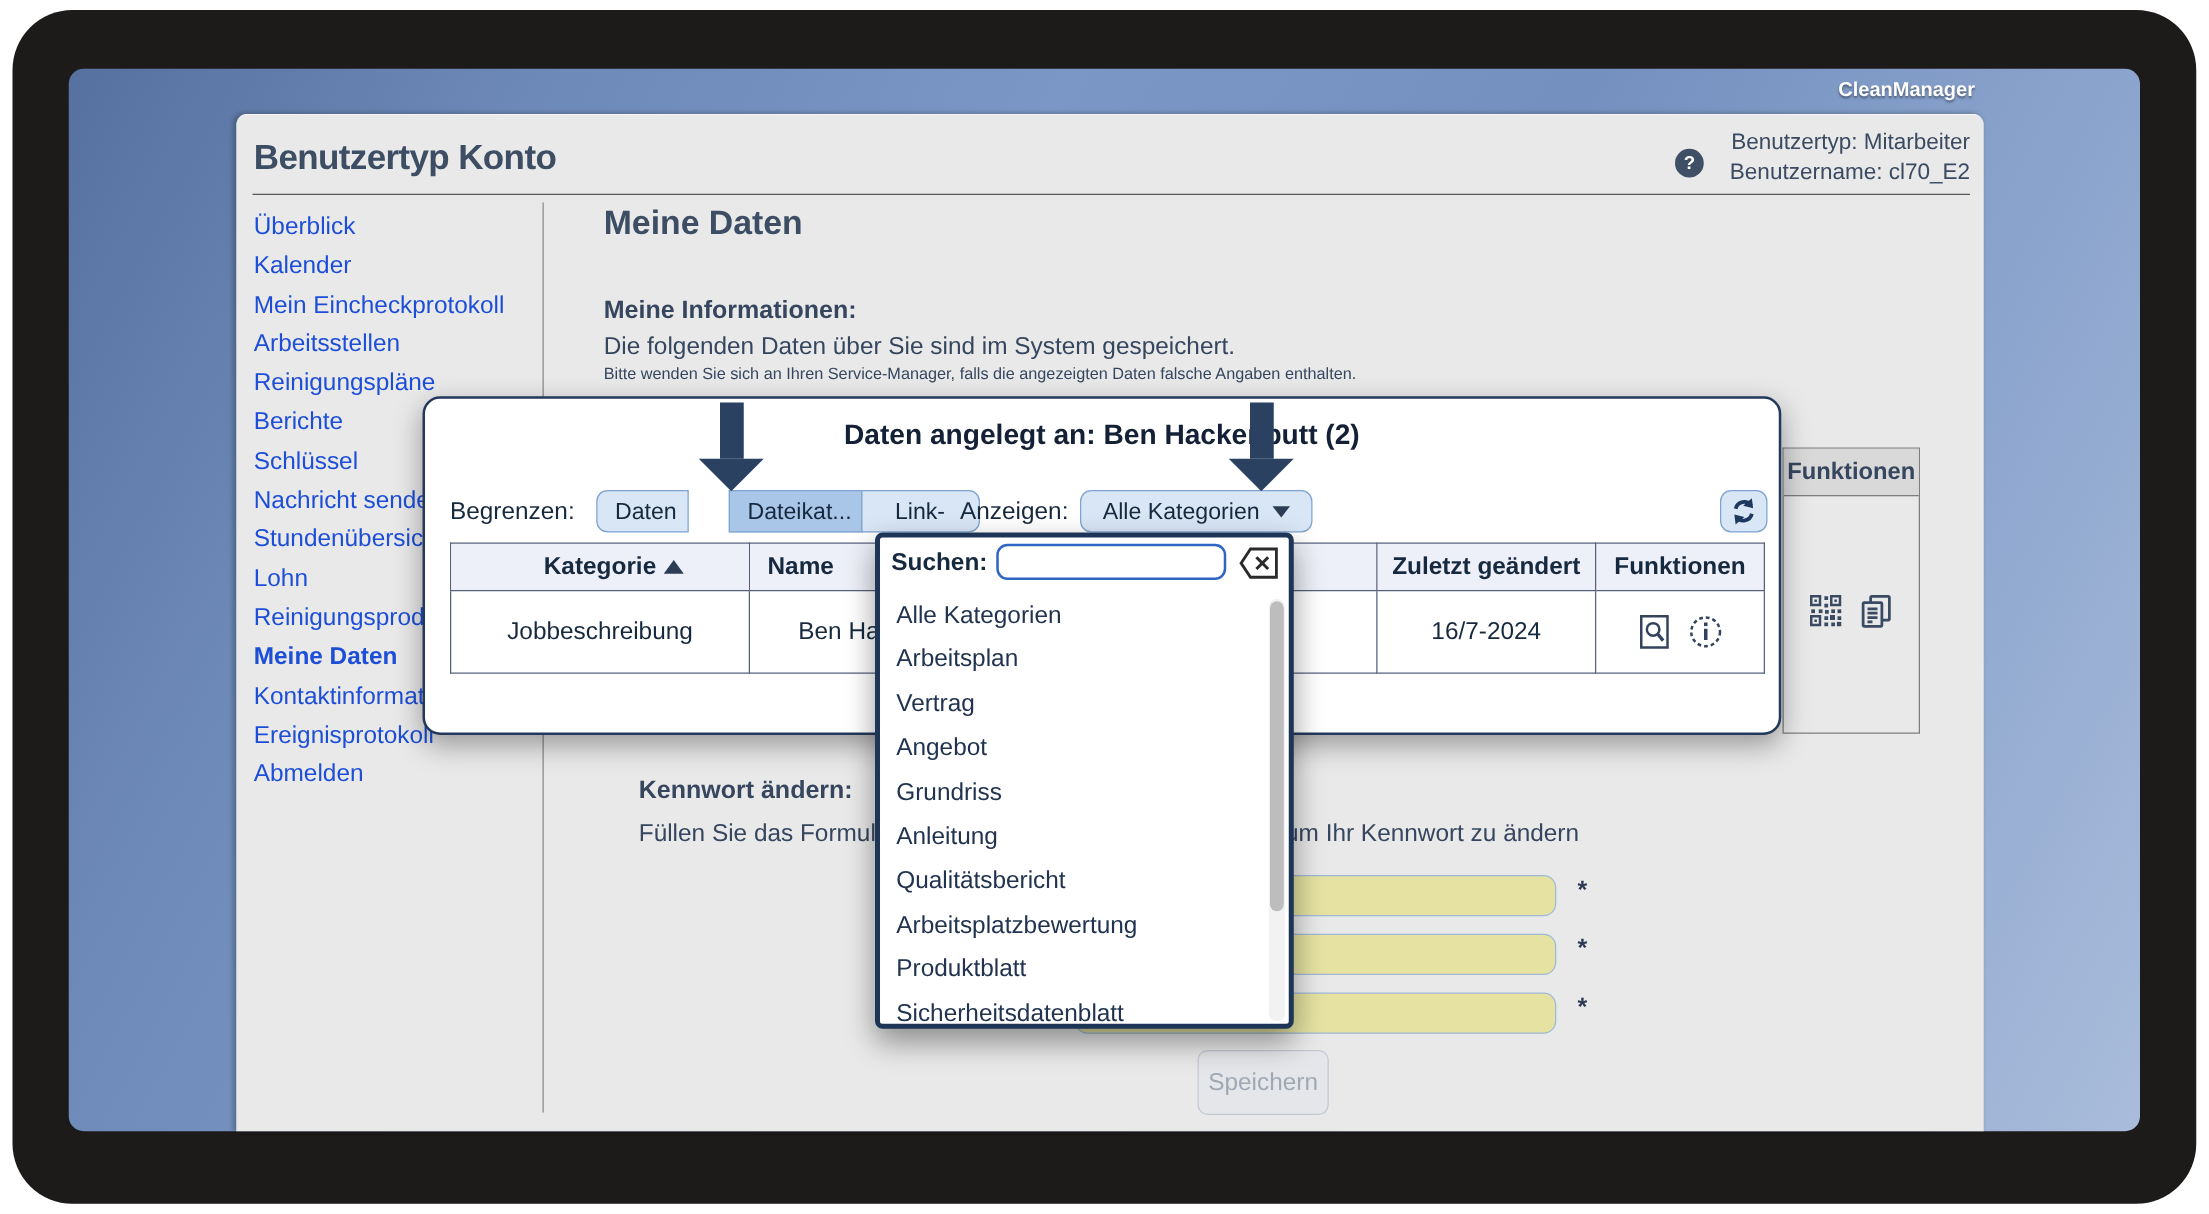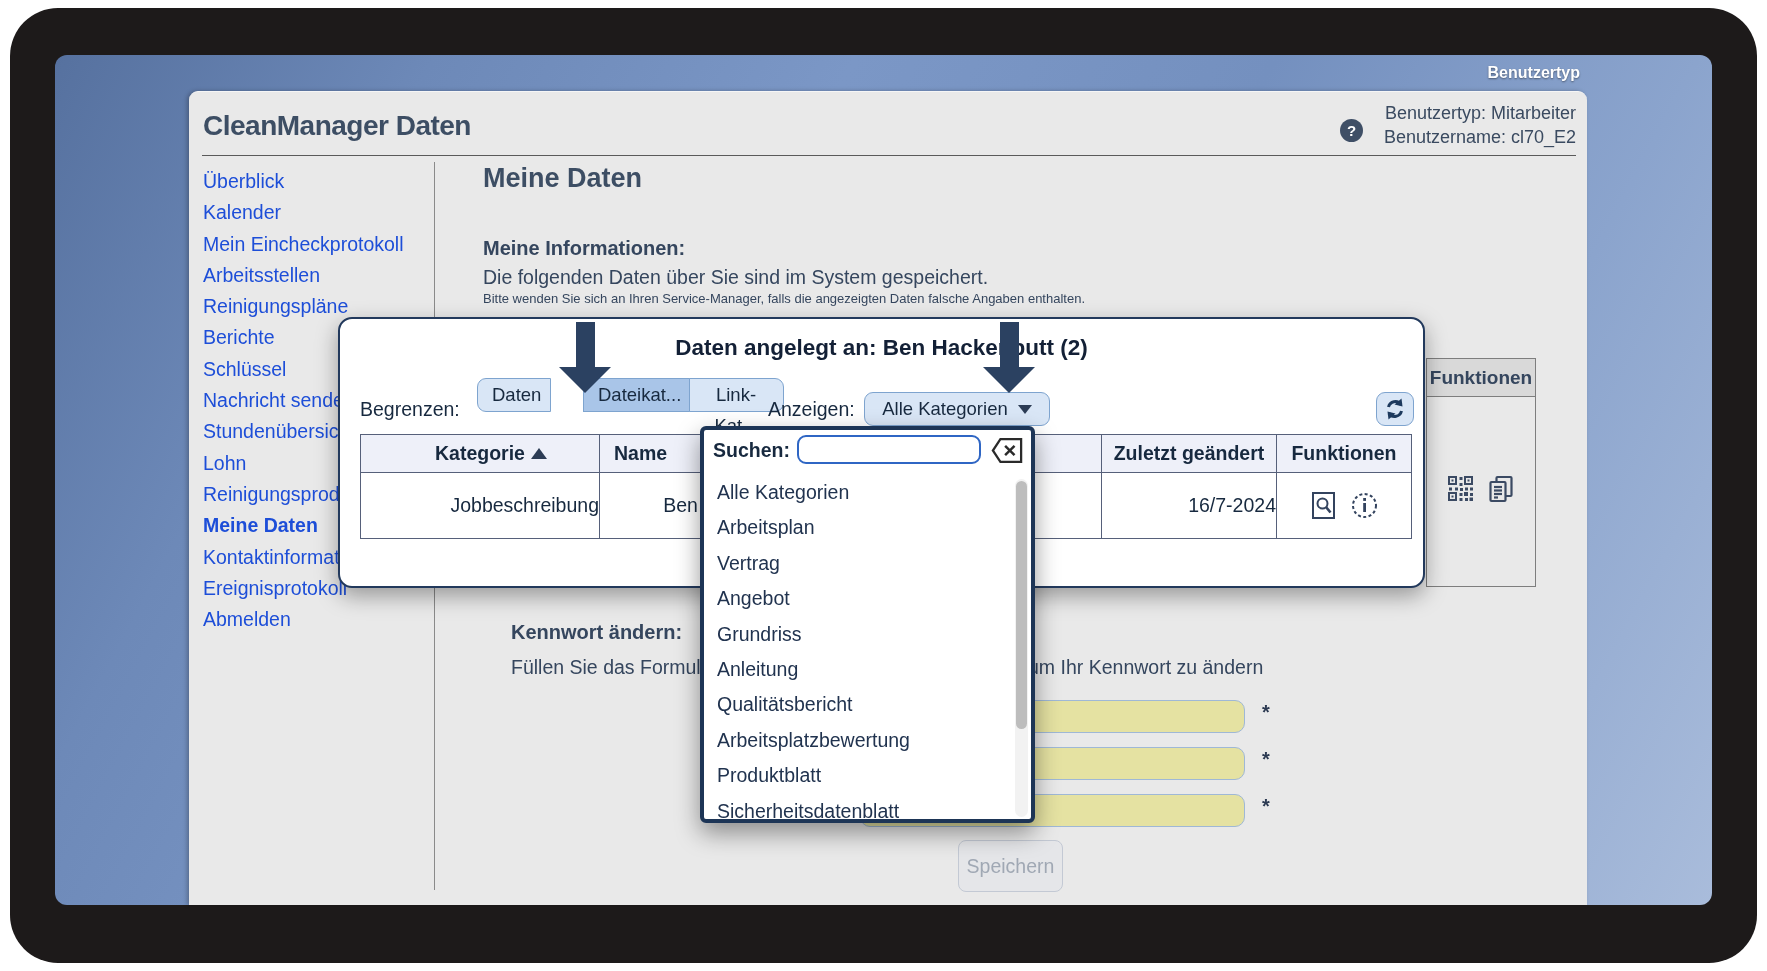--- a/index.html
+++ b/index.html
@@ -60,41 +60,41 @@
               background:#e5e6e9; border:1px solid #c3c9d4; border-radius:8px;
               color:#a0a8b4; font-size:19.5px; font-family:inherit; }
 
   
   .modal { position:absolute; left:338px; top:317px; width:1087px; height:271px; z-index:10;
            background:#fff; border:2.5px solid #22395c; border-radius:14px;
            box-shadow:0 8px 22px rgba(0,0,0,.35); }
   .modal-title { position:absolute; left:0; top:16px; width:100%; text-align:center;
                  font-size:22.5px; font-weight:bold; color:#132036; }
   .m-label { position:absolute; top:73px; height:34px; line-height:34px; font-size:19.5px; color:#17293f; }
-  .seg-group { position:absolute; left:117px; top:59px; display:flex;padding-left:20px; }
+  .seg-group { position:absolute; left:117px; top:73px; display:flex;padding-left:20px; }
   .seg { height:34px; line-height:31px; background:#d9e6f6; border:1.5px solid #7ea4cf;
          font-size:18.5px; color:#17293f; text-align:center; cursor:pointer; padding:0 14px; }
   .seg + .seg { margin-left:-1.5px; }
   .seg:first-child { border-radius:9px 0 0 9px; }
   .seg:last-child { border-radius:0 9px 9px 0; }
   .seg.selected { background:#a9c5e8;margin-left:32px; }
   .cat-dropdown { position:absolute; left:524px; top:73px; width:186px; height:34px;
                   background:#d9e6f6; border:1.5px solid #7ea4cf; border-radius:9px;
                   display:flex; align-items:center; justify-content:center; gap:10px;
                   font-size:18.5px; color:#17293f; cursor:pointer; }
   .caret-down { width:0; height:0; border-left:7px solid transparent; border-right:7px solid transparent;
                 border-top:9px solid #2c3c55; }
   .refresh-btn { position:absolute; left:1036px; top:73px; width:38px; height:34px;
                  background:#d9e6f6; border:1.5px solid #7ea4cf; border-radius:9px;
                  display:flex; align-items:center; justify-content:center; cursor:pointer; }
 
   .mtable { position:absolute; left:20px; top:115px; border-collapse:collapse; table-layout:fixed; }
   .mtable th, .mtable td { border:1.5px solid #56607a; font-size:19.5px; color:#17293f; overflow:hidden; white-space:nowrap; }
   .mtable th { background:#eef0f9; height:38px; font-weight:bold; }
-  .mtable td { background:#fff; height:66px; text-align:right;margin-left:20px; }
+  .mtable td { background:#fff; height:66px; text-align:center;margin-left:20px; }
   .th-kat { position:relative; }
   .sort-asc { position:absolute; right:52px; top:13px; width:0; height:0;
               border-left:8px solid transparent; border-right:8px solid transparent;
               border-bottom:11px solid #2c3c55; }
   .cell-left { text-align:left; padding-left:14px; }
   .func-cell { display:flex; align-items:center; justify-content:center; gap:15px; height:100%; }
 
   
   .tut-arrow { position:absolute; width:52px; z-index:20; }
   .tut-arrow .stem { margin:0 auto; width:19px; height:45px; background:#2b4161; }
@@ -120,24 +120,24 @@
               background:#bdbdbd; border-radius:7px; cursor:pointer; }
 
   svg { display:block; }
 </style>
 </head>
 <body>
 
 <div class="page">
   <div class="bezel"></div>
   <div class="screen"></div>
-  <div class="brand">Benutzertyp</div>
+  <div class="brand">CleanManager</div>
 
   <div class="panel"></div>
-  <div class="panel-title">CleanManager Daten</div>
+  <div class="panel-title">Benutzertyp Konto</div>
   <div class="help-badge">?</div>
   <div class="user-info">
     <div>Benutzertyp: Mitarbeiter</div>
     <div>Benutzername: cl70_E2</div>
   </div>
   <div class="header-rule"></div>
 
   <ul class="sidebar">
     <li>Überblick</li>
     <li>Kalender</li>

